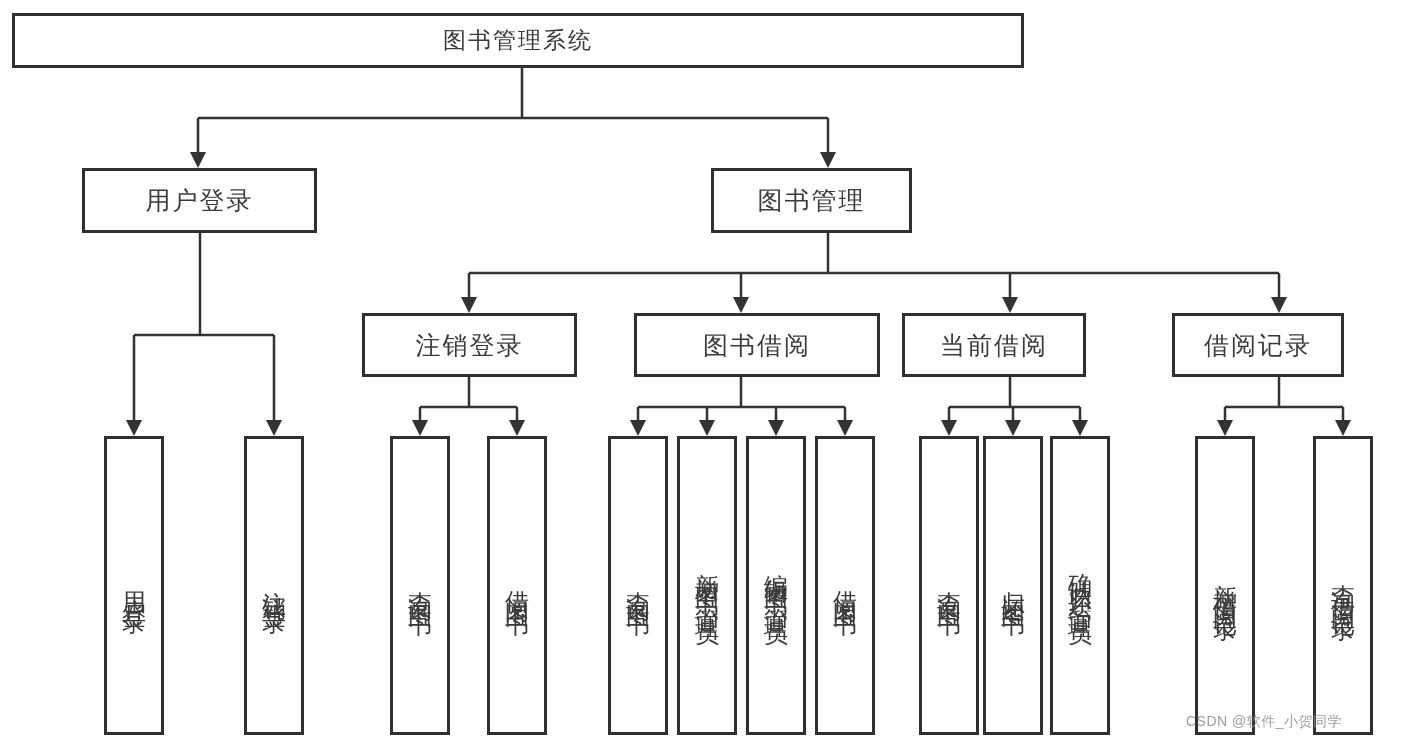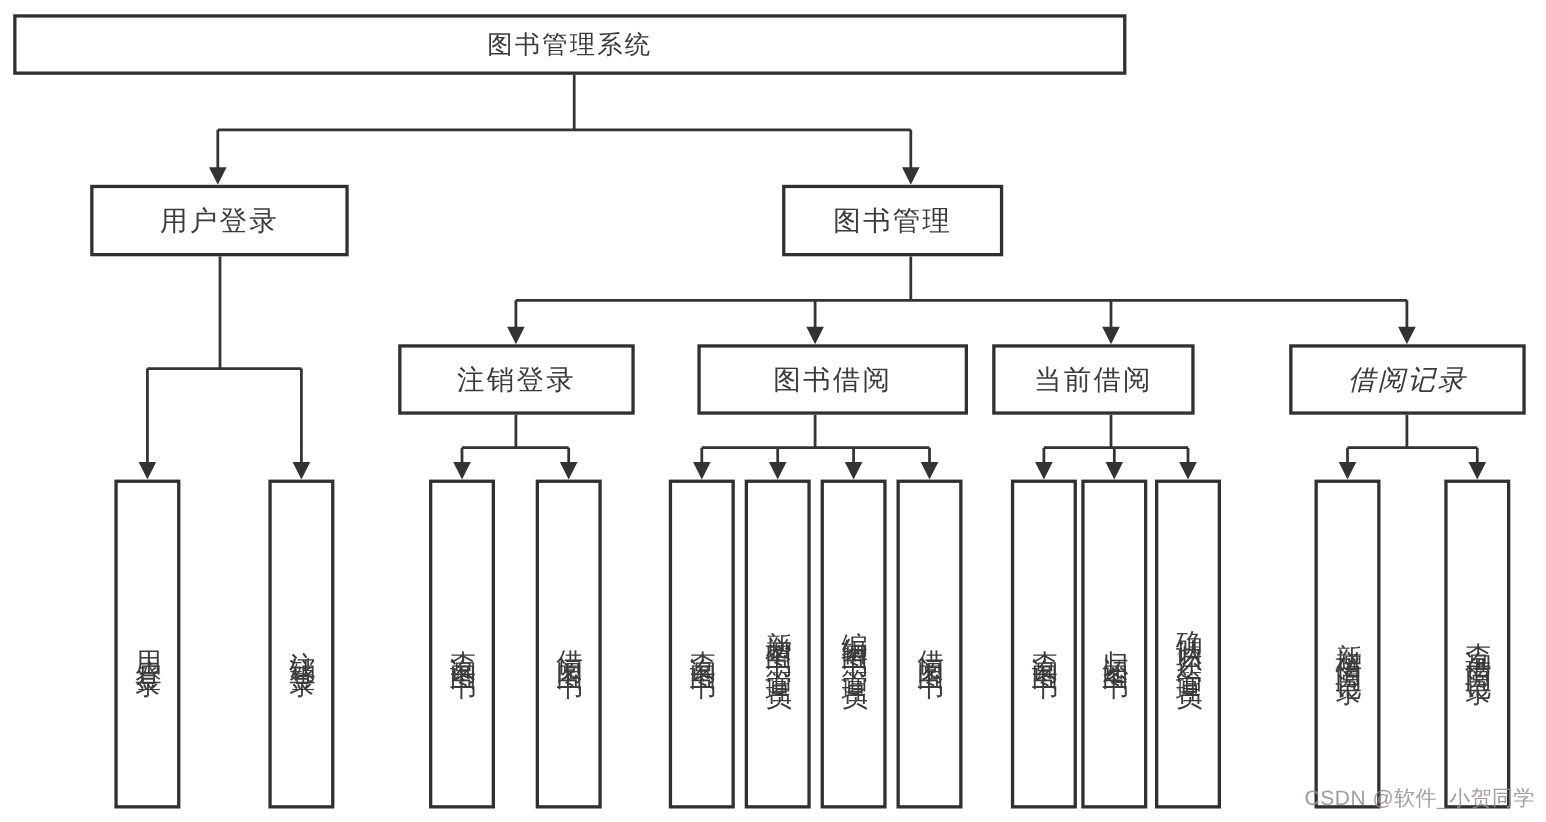--- a/index.html
+++ b/index.html
@@ -46,21 +46,21 @@
     line-height: 1;
     letter-spacing: 7px;
     color: #3b3b3b;
     white-space: nowrap;
   }
   .watermark {
     position: absolute;
     left: 1186px;
     top: 713px;
     z-index: 3;
-    font-size: 19px;
+    font-size: 14px;
     letter-spacing: 0.5px;
     color: rgba(150, 142, 142, 0.88);
     white-space: nowrap;
   }
 </style>
 </head>
 <body>
 
 <div class="canvas">
 
@@ -97,21 +97,21 @@
 
   <div class="node" style="left:362px; top:313px; width:215px; height:64px;">
     <span class="hlabel">注销登录</span>
   </div>
   <div class="node" style="left:634px; top:313px; width:246px; height:64px;">
     <span class="hlabel">图书借阅</span>
   </div>
   <div class="node" style="left:902px; top:313px; width:184px; height:64px;">
     <span class="hlabel">当前借阅</span>
   </div>
-  <div class="node" style="left:1172px; top:313px; width:215px; height:64px;font-style:italic;">
+  <div class="node" style="left:1172px; top:313px; width:172px; height:64px;">
     <span class="hlabel">借阅记录</span>
   </div>
 
   <div class="leaf" style="left:104px;">
     <span class="vlabel">用户登录</span>
   </div>
   <div class="leaf" style="left:244px;">
     <span class="vlabel">注销登录</span>
   </div>
 

